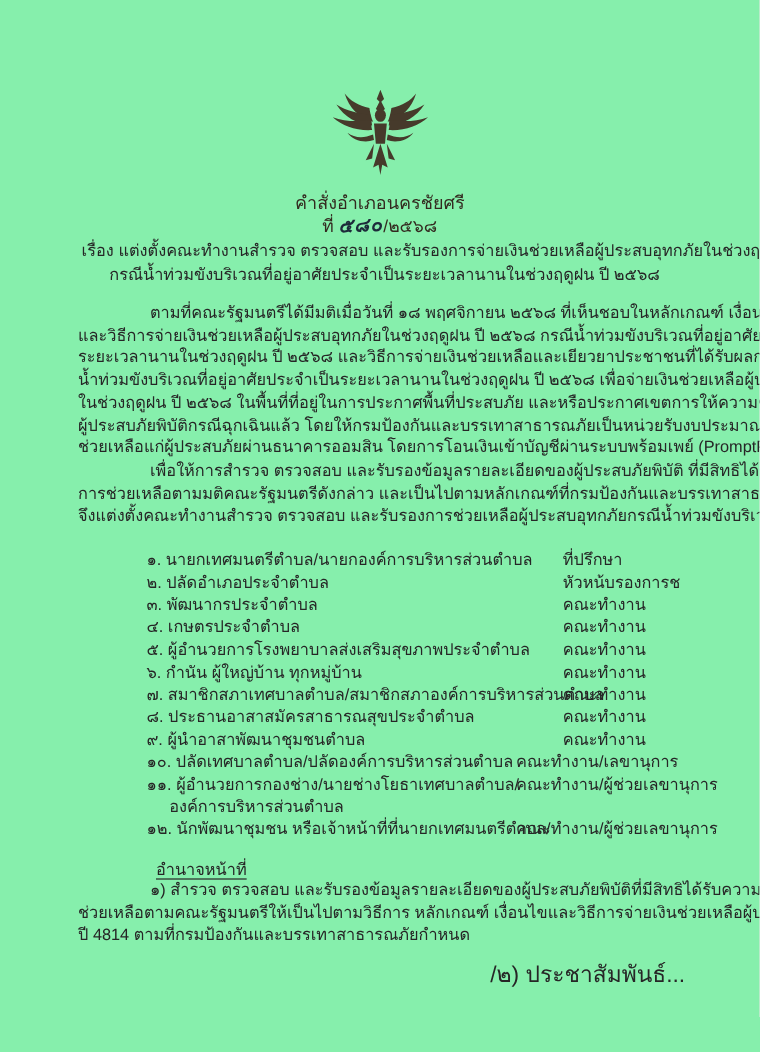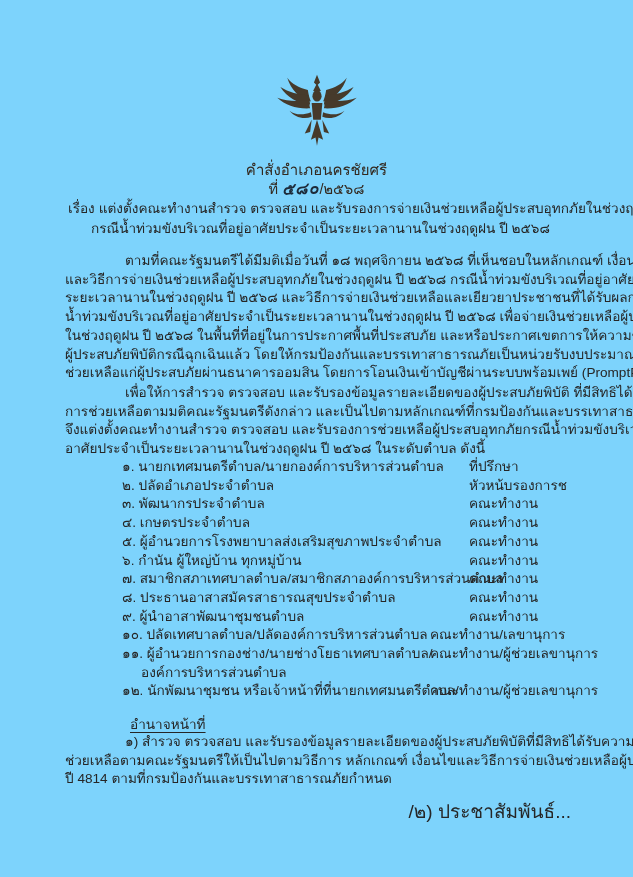--- a/index.html
+++ b/index.html
@@ -1,20 +1,20 @@
 <!DOCTYPE html>
 <html><head>
 <meta charset="utf-8">
 <style>
   html,body{margin:0;padding:0;background:#e8e8e6;}
   .page{
     position:relative;
     width:633px;height:877px;
     margin:0 auto;
-    background:#7dd3fc;
+    background:#86efac;
     color:#262626;
     font-family:"Liberation Sans","DejaVu Sans",sans-serif;
     overflow:hidden;
   }
   .emblem{
     position:absolute;top:74px;left:0;right:0;
     display:flex;justify-content:center;
   }
   .doc-title{
     position:absolute;top:160px;left:0;right:0;
@@ -117,21 +117,20 @@
     <div class="ln">น้ำท่วมขังบริเวณที่อยู่อาศัยประจำเป็นระยะเวลานานในช่วงฤดูฝน ปี ๒๕๖๘ เพื่อจ่ายเงินช่วยเหลือผู้ประสบอุทกภัย</div>
     <div class="ln">ในช่วงฤดูฝน ปี ๒๕๖๘ ในพื้นที่ที่อยู่ในการประกาศพื้นที่ประสบภัย และหรือประกาศเขตการให้ความช่วยเหลือ</div>
     <div class="ln">ผู้ประสบภัยพิบัติกรณีฉุกเฉินแล้ว โดยให้กรมป้องกันและบรรเทาสาธารณภัยเป็นหน่วยรับงบประมาณ และจ่ายเงิน</div>
     <div class="ln">ช่วยเหลือแก่ผู้ประสบภัยผ่านธนาคารออมสิน โดยการโอนเงินเข้าบัญชีผ่านระบบพร้อมเพย์ (PromptPay) นั้น</div>
   </div>
 
   <div class="para" id="para2">
     <div class="ln indent">เพื่อให้การสำรวจ ตรวจสอบ และรับรองข้อมูลรายละเอียดของผู้ประสบภัยพิบัติ ที่มีสิทธิได้รับ</div>
     <div class="ln">การช่วยเหลือตามมติคณะรัฐมนตรีดังกล่าว และเป็นไปตามหลักเกณฑ์ที่กรมป้องกันและบรรเทาสาธารณภัยกำหนด</div>
     <div class="ln">จึงแต่งตั้งคณะทำงานสำรวจ ตรวจสอบ และรับรองการช่วยเหลือผู้ประสบอุทกภัยกรณีน้ำท่วมขังบริเวณที่อยู่</div>
-    <div class="ln">อาศัยประจำเป็นระยะเวลานานในช่วงฤดูฝน ปี ๒๕๖๘ ในระดับตำบล ดังนี้</div>
   </div>
 
   <div class="committee">
     <div class="crow">
       <div class="pos"><span>๑.</span> <span>นายกเทศมนตรีตำบล/นายกองค์การบริหารส่วนตำบล</span></div>
       <div class="role">ที่ปรึกษา</div>
     </div>
     <div class="crow">
       <div class="pos"><span>๒.</span> <span>ปลัดอำเภอประจำตำบล</span></div>
       <div class="role">หัวหน้บรองการช</div>

